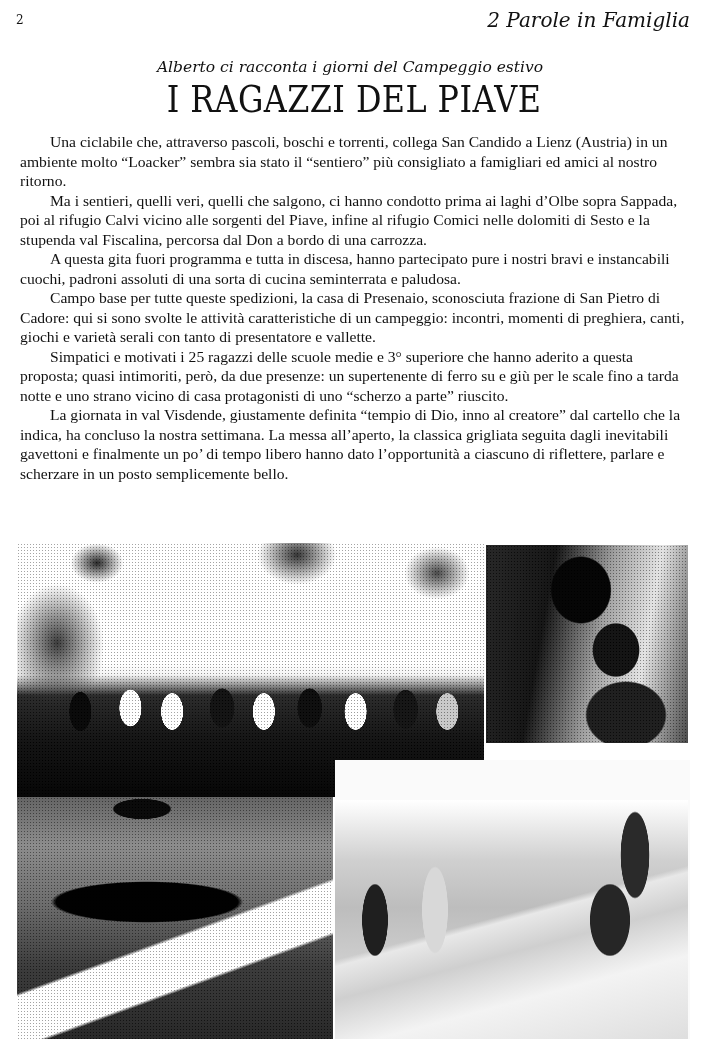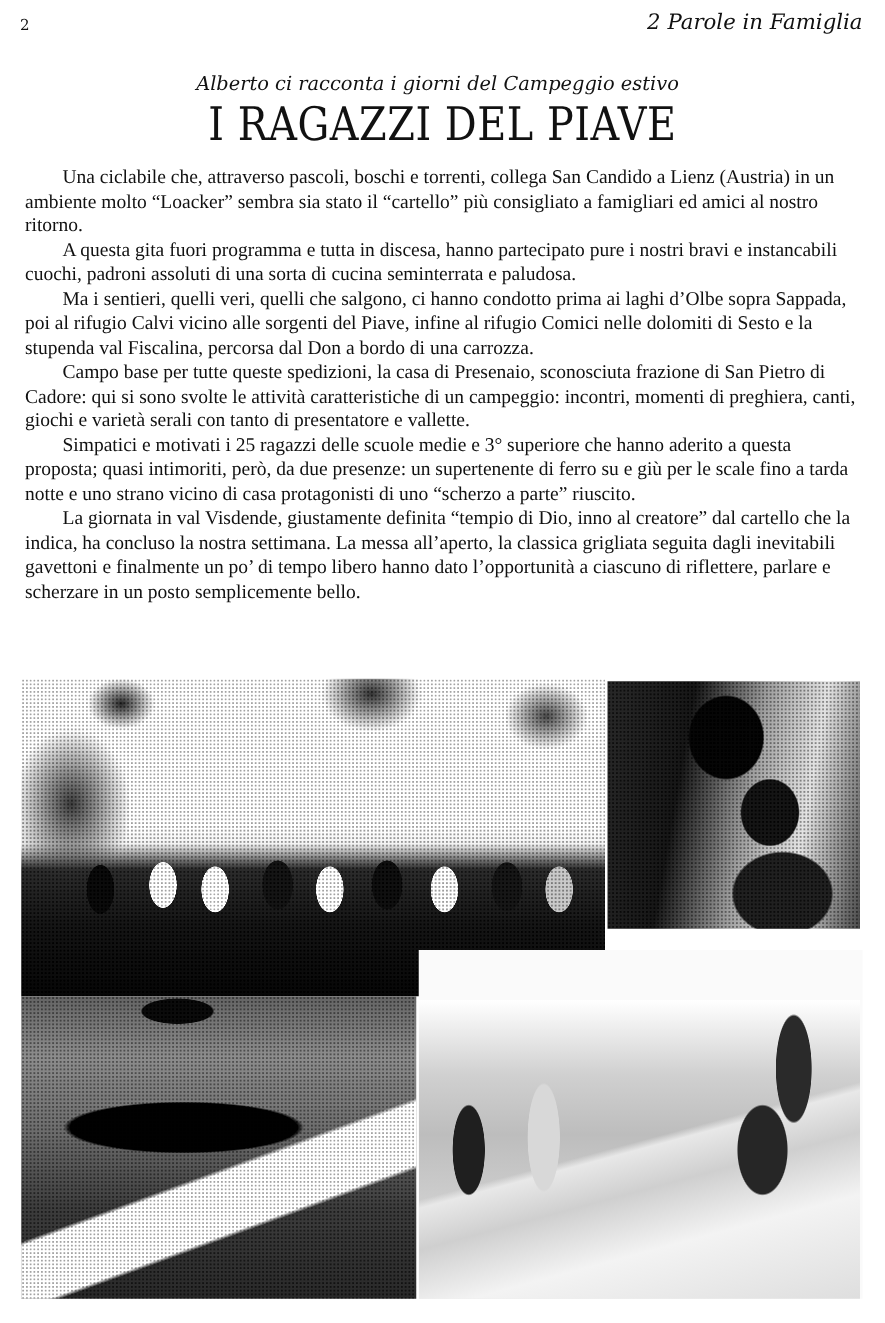--- a/index.html
+++ b/index.html
@@ -6,21 +6,21 @@
   body {
     width: 708px; height: 1058px; position: relative; overflow: hidden;
     font-family: "Liberation Serif", "DejaVu Serif", serif; color: #111;
   }
   .page-number {
     position: absolute; left: 16px; top: 13px;
     font-size: 12px; font-family: "DejaVu Serif", serif;
   }
   .running-head {
     position: absolute; right: 18px; top: 8px;
-    font-size: 17px; font-style: italic; font-family: "DejaVu Serif", serif;
+    font-size: 20px; font-style: italic; font-family: "DejaVu Serif", serif;
   }
   .subtitle {
     position: absolute; left: 0; width: 700px; top: 58px; text-align: center;
     font-style: italic; font-size: 15.5px; font-family: "DejaVu Serif", serif;
   }
   .title {
     position: absolute; left: 0; width: 708px; top: 78px; text-align: center;
     font-size: 37px; letter-spacing: 0.5px; font-family: "DejaVu Serif", serif;
     transform: scaleX(0.86); transform-origin: center;
   }
@@ -102,23 +102,23 @@
 </head>
 <body>
 
 <div class="page-number">2</div>
 <div class="running-head">2 Parole in Famiglia</div>
 
 <div class="subtitle">Alberto ci racconta i giorni del Campeggio estivo</div>
 <div class="title">I RAGAZZI DEL PIAVE</div>
 
 <div class="body-text">
-  <p>Una ciclabile che, attraverso pascoli, boschi e torrenti, collega San Candido a Lienz (Austria) in un ambiente molto “Loacker” sembra sia stato il “cartello” più consigliato a famigliari ed amici al nostro ritorno.</p>
+  <p>Una ciclabile che, attraverso pascoli, boschi e torrenti, collega San Candido a Lienz (Austria) in un ambiente molto “Loacker” sembra sia stato il “sentiero” più consigliato a famigliari ed amici al nostro ritorno.</p>
+  <p>Ma i sentieri, quelli veri, quelli che salgono, ci hanno condotto prima ai laghi d’Olbe sopra Sappada, poi al rifugio Calvi vicino alle sorgenti del Piave, infine al rifugio Comici nelle dolomiti di Sesto e la stupenda val Fiscalina, percorsa dal Don a bordo di una carrozza.</p>
   <p>A questa gita fuori programma e tutta in discesa, hanno partecipato pure i nostri bravi e instancabili cuochi, padroni assoluti di una sorta di cucina seminterrata e paludosa.</p>
-  <p>Ma i sentieri, quelli veri, quelli che salgono, ci hanno condotto prima ai laghi d’Olbe sopra Sappada, poi al rifugio Calvi vicino alle sorgenti del Piave, infine al rifugio Comici nelle dolomiti di Sesto e la stupenda val Fiscalina, percorsa dal Don a bordo di una carrozza.</p>
   <p>Campo base per tutte queste spedizioni, la casa di Presenaio, sconosciuta frazione di San Pietro di Cadore: qui si sono svolte le attività caratteristiche di un campeggio: incontri, momenti di preghiera, canti, giochi e varietà serali con tanto di presentatore e vallette.</p>
   <p>Simpatici e motivati i 25 ragazzi delle scuole medie e 3° superiore che hanno aderito a questa proposta; quasi intimoriti, però, da due presenze: un supertenente di ferro su e giù per le scale fino a tarda notte e uno strano vicino di casa protagonisti di uno “scherzo a parte” riuscito.</p>
   <p>La giornata in val Visdende, giustamente definita “tempio di Dio, inno al creatore” dal cartello che la indica, ha concluso la nostra settimana. La messa all’aperto, la classica grigliata seguita dagli inevitabili gavettoni e finalmente un po’ di tempo libero hanno dato l’opportunità a ciascuno di riflettere, parlare e scherzare in un posto semplicemente bello.</p>
 </div>
 
 <div class="photo photo-mass" title="outdoor-mass-group-seated-on-grass">
   <div class="crowd"></div>
 </div>
 <div class="photo photo-closeup" title="two-boys-close-up"></div>
 <div class="photo photo-rocks" title="boys-resting-on-rocks">

